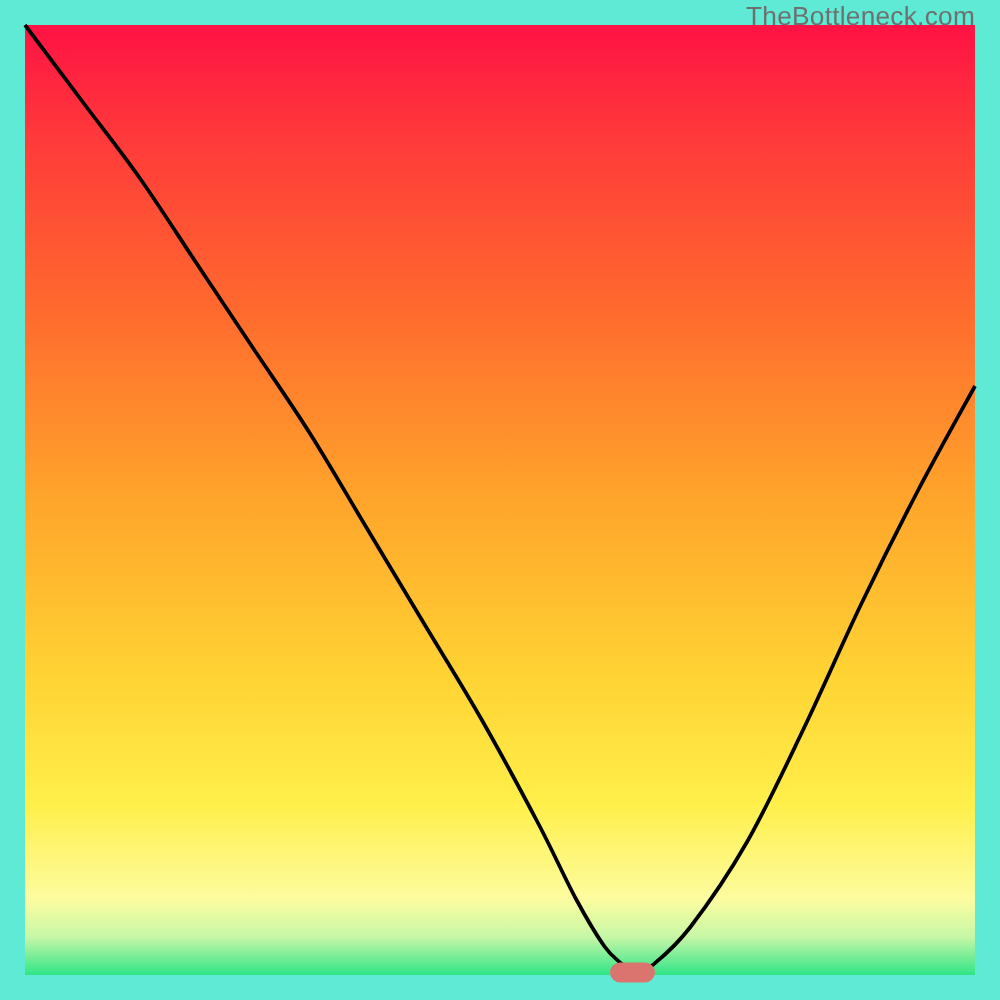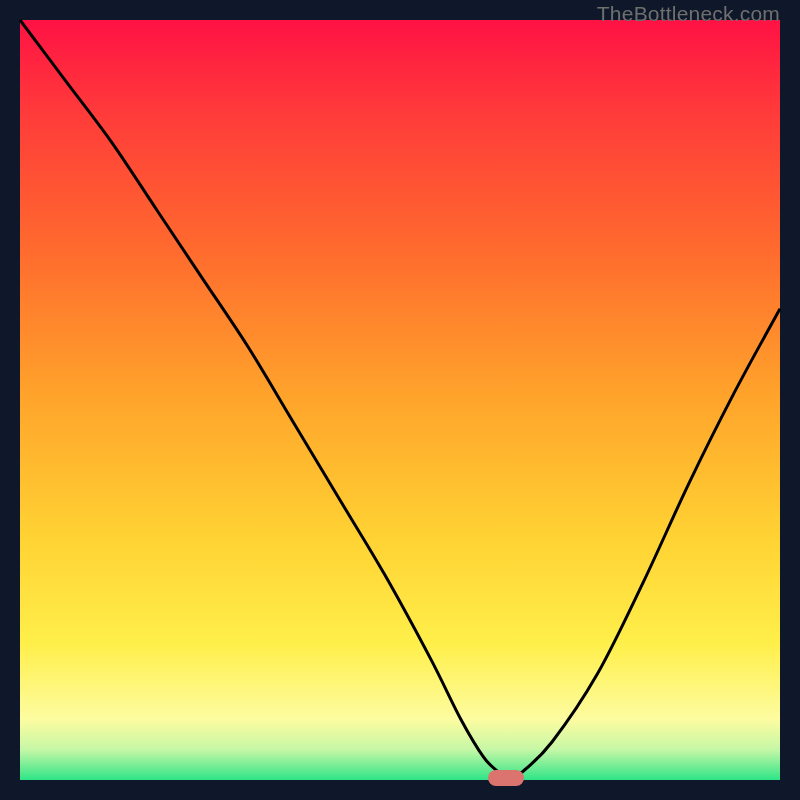--- a/index.html
+++ b/index.html
@@ -8,21 +8,21 @@
     width: 800px;
     height: 800px;
     background: #000;
     font-family: Arial, Helvetica, sans-serif;
     overflow: hidden;
   }
   .frame {
     position: relative;
     width: 800px;
     height: 800px;
-    background: #0f172a;
+    background: #5eead4;
     text-align: center;
   }
   .plot {
     position: absolute;
     left: 20px;
     top: 20px;
     width: 760px;
     height: 760px;
     
     background: linear-gradient(

